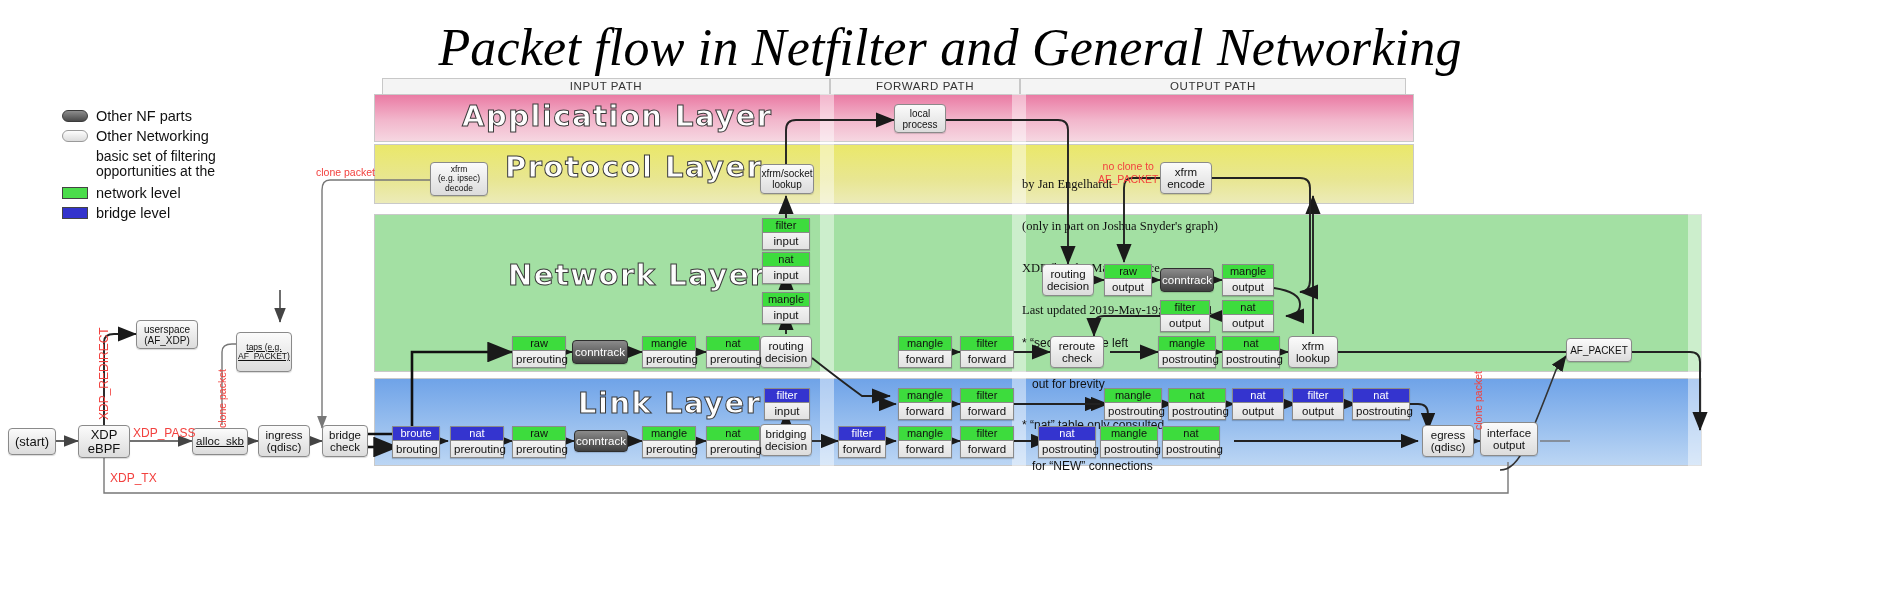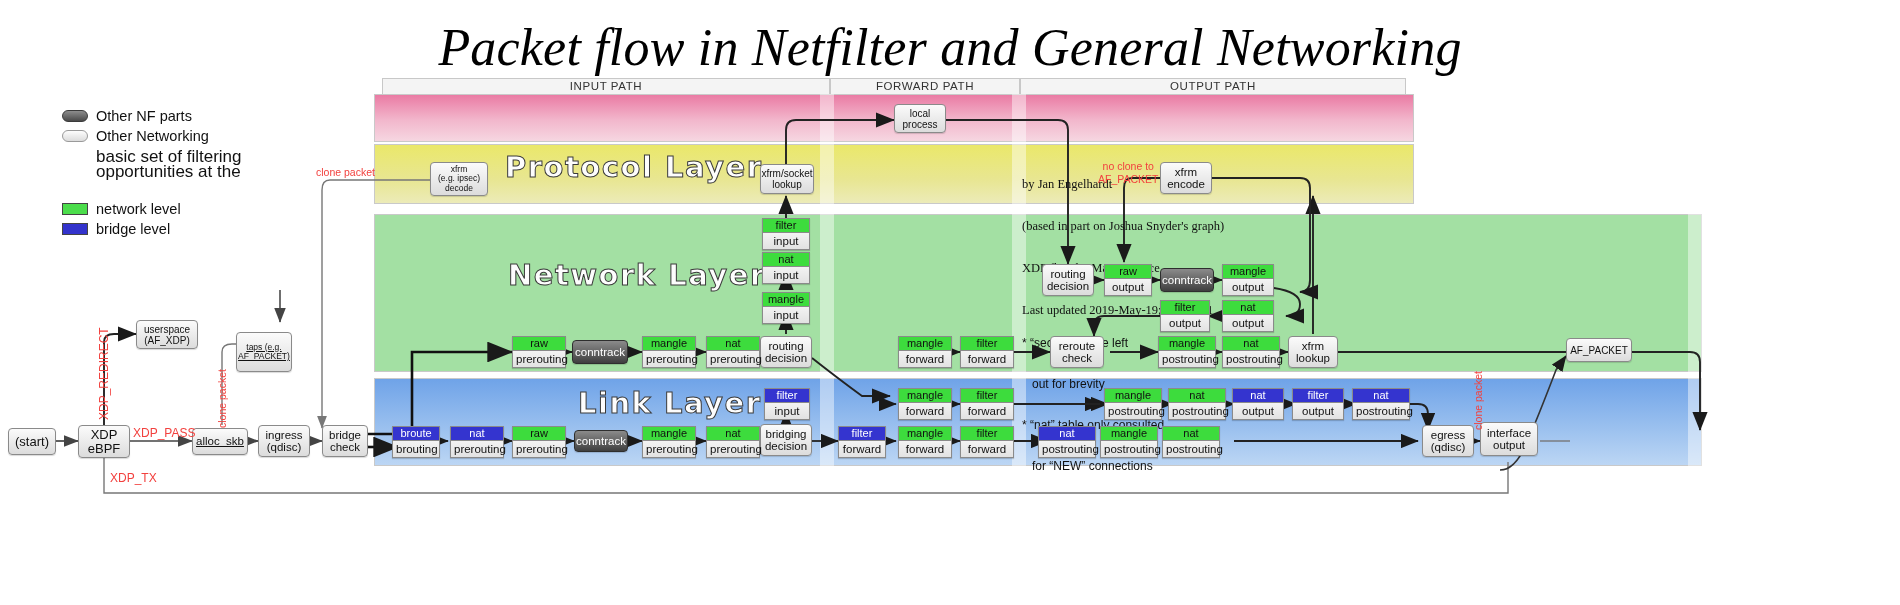--- a/index.html
+++ b/index.html
@@ -43,22 +43,22 @@
   .pill-nf { background: linear-gradient(180deg,#8d8d8d,#4a4a4a); border-color:#3a3a3a;}
   .pill-net { background: linear-gradient(180deg,#fdfdfd,#dcdcdc); border-color:#9a9a9a;}
   .legend-sq {
     width: 26px; height: 12px; margin-right: 8px; flex: 0 0 auto;
     border: 1px solid #444;
   }
   .sq-green { background:#4bdd4b; }
   .sq-blue  { background:#3333cc; }
   .legend-text { font-size: 14.5px; color:#111; white-space: nowrap; }
   .legend-note {
-    margin: 4px 0 20px 34px;
-    font-size: 17px; color:#111; line-height: 15px;
+    margin: 4px 0 4px 34px;
+    font-size: 14px; color:#111; line-height: 15px;
   }
 
   
   .pathbar {
     position: absolute;
     background: #f4f4f4;
     border: 1px solid #c8c8c8;
     border-bottom: none;
     font-size: 11.5px;
     color: #333;
@@ -199,20 +199,21 @@
     </div>
   </div>
 
   <div class="pathbar" style="left:382px; top:78px; width:448px;">INPUT PATH</div>
   <div class="pathbar" style="left:830px; top:78px; width:190px;">FORWARD PATH</div>
   <div class="pathbar" style="left:1020px; top:78px; width:386px;">OUTPUT PATH</div>
 
   <div class="band band-app" style="left:374px; top:94px; width:1040px; height:48px;"></div>
   <div class="colsep" style="left:820px; top:94px; height:48px;"></div>
   <div class="colsep" style="left:1012px; top:94px; height:48px;"></div>
+  <div class="band-label" style="left:462px; top:99px;">Application Layer</div>
 
   <div class="band band-prot" style="left:374px; top:144px; width:1040px; height:60px;"></div>
   <div class="colsep" style="left:820px; top:144px; height:60px;"></div>
   <div class="colsep" style="left:1012px; top:144px; height:60px;"></div>
   <div class="band-label" style="left:505px; top:150px;">Protocol Layer</div>
 
   <div class="band band-net" style="left:374px; top:214px; width:1328px; height:158px;"></div>
   <div class="colsep" style="left:820px; top:214px; height:158px;"></div>
   <div class="colsep" style="left:1012px; top:214px; height:158px;"></div>
   <div class="colsep" style="left:1688px; top:214px; height:158px;"></div>
@@ -368,21 +369,21 @@
       <path d="M1500 470 Q 1516 470 1528 440 Q 1540 412 1556 370 L 1566 356"></path>
     </g>
 
     <g fill="none" stroke="#777" stroke-width="1.4">
       <path d="M1540 441 H 1570"></path>
     </g>
   </svg>
 
   <div class="note serif" style="left:1022px; top:149px;">
     <div>by Jan Engelhardt</div>
-    <div>(based in part on Joshua Snyder's graph)</div>
+    <div>(only in part on Joshua Snyder's graph)</div>
     <div>XDP flow by Matteo Croce</div>
     <div>Last updated 2019-May-19; Linux 5.1</div>
   </div>
 
   <div class="note" style="left:1022px; top:310px;">
     <div>* “security” table left</div>
     <div>   out for brevity</div>
     <div>* “nat” table only consulted</div>
     <div>   for “NEW” connections</div>
   </div>

